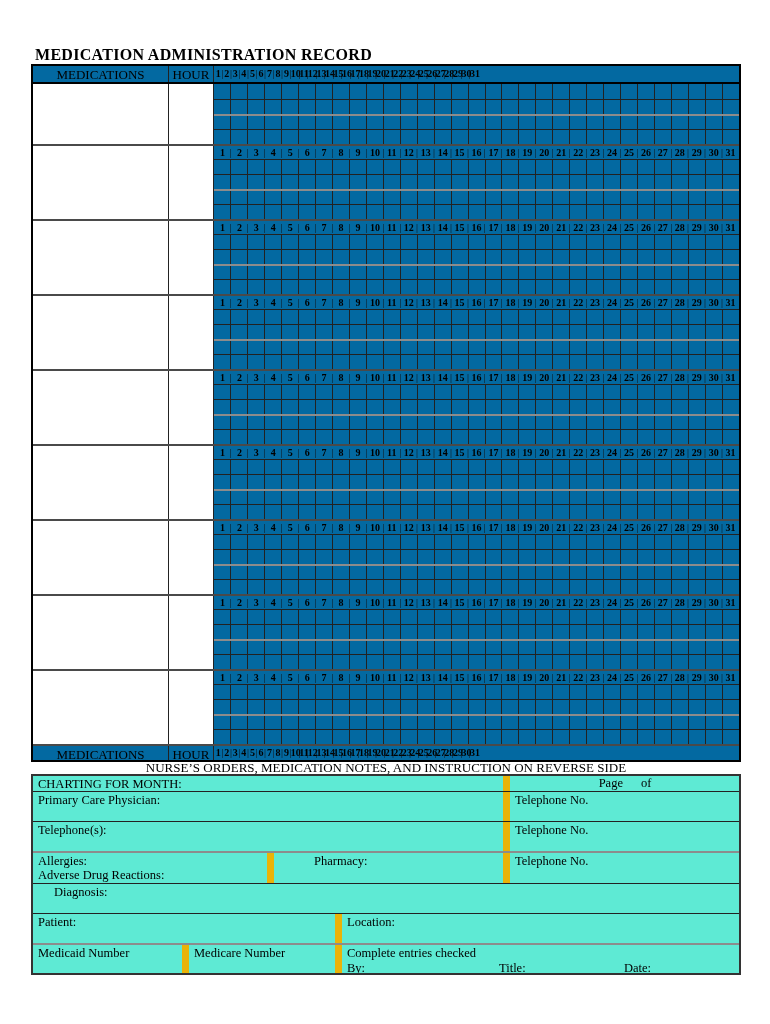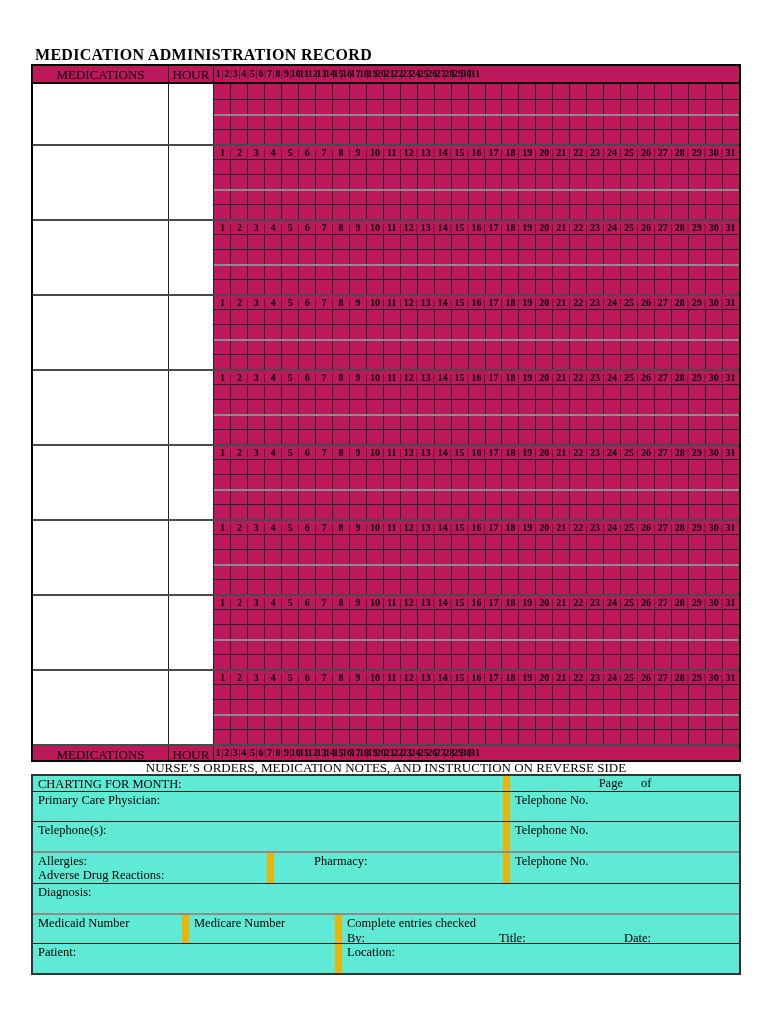--- a/index.html
+++ b/index.html
@@ -13,21 +13,21 @@
   }
   .sheet { position: absolute; left: 0; top: 0; width: 620px; height: 1024px; background: #fff; }
   .content { position: absolute; left: 31px; top: 47px; width: 710px; }
 
   h1.title {
     font-size: 16px; font-weight: bold; letter-spacing: 0.3px;
     margin: 0 0 1px 4px; line-height: 16px; white-space: nowrap;
   }
 
   
-  .medgrid { width: 710px; border: 2px solid #000; background: #be185d; }
+  .medgrid { width: 710px; border: 2px solid #000; background: #0369a1; }
   .trow { display: flex; width: 100%; }
   .med-w  { flex: 0 0 136px; width: 136px; border-right: 1px solid #222; }
   .hour-w { flex: 0 0 45px;  width: 45px;  border-right: 1px solid #222; }
   .days-w { flex: 1 1 auto; min-width: 0; }
 
   .hdr { height: 18px; border-bottom: 2px solid #000; }
   .hdr.bottom { height: 16px; border-bottom: none; border-top: 2px solid #4a4a4a; }
   .hlabel { font-size: 13px; text-align: center; line-height: 15px; padding-top: 1px; white-space: nowrap; overflow: hidden; }
   .hdr .days-w { display: flex; align-items: stretch; }
   .hdr .strip { height: 100%; }
@@ -54,21 +54,21 @@
     text-align: center; font-size: 13px; white-space: nowrap;
   }
 
   
   .fbox { width: 710px; border: 2px solid #333; background: #5eead4; }
   .frow { display: flex; width: 100%; }
   .f-charting   { height: 15px; }
   .f-primary    { height: 30px; border-top: 1px solid #222; }
   .f-specialist { height: 30px; border-top: 1px solid #222; }
   .f-allergies  { height: 32px; border-top: 2px solid #8c8c8c; }
-  .f-diagnosis  { height: 30px; border-top: 1px solid #222; }
+  .f-diagnosis  { height: 30px; border-top: 1px solid #222; padding-left: 16px; }
   .f-medicaid   { height: 30px; border-top: 2px solid #8c8c8c; }
   .f-patient    { height: 30px; border-top: 1px solid #222; }
   .fcell {
     padding: 1px 4px 0 5px; font-size: 12.5px; line-height: 14px;
     border-left: 7px solid #eab308; overflow: hidden;
   }
   .fcell:first-child { border-left: none; }
   .w470 { flex: 0 0 470px; }
   .w234 { flex: 0 0 234px; }
   .w236 { flex: 0 0 236px; padding-left: 40px; }
@@ -1720,41 +1720,41 @@
           <span>Telephone No.</span>
         </div>
       </div>
 
       <div class="frow f-diagnosis">
         <div class="fcell wrest">
           <span>Diagnosis:</span>
         </div>
       </div>
 
+      <div class="frow f-patient">
+        <div class="fcell w302">
+          <span>Patient:</span>
+        </div>
+        <div class="fcell wrest">
+          <span>Location:</span>
+        </div>
+      </div>
+
       <div class="frow f-medicaid">
         <div class="fcell w149">
           <span>Medicaid Number</span>
         </div>
         <div class="fcell w153">
           <span>Medicare Number</span>
         </div>
         <div class="fcell wrest">
           <div>Complete entries checked</div>
           <div class="byline">
             <span class="t-by">By:</span>
             <span class="t-title">Title:</span>
             <span class="t-date">Date:</span>
           </div>
         </div>
       </div>
 
-      <div class="frow f-patient">
-        <div class="fcell w302">
-          <span>Patient:</span>
-        </div>
-        <div class="fcell wrest">
-          <span>Location:</span>
-        </div>
-      </div>
-
     </div>
   </div>
 </div>
 
 </body></html>

